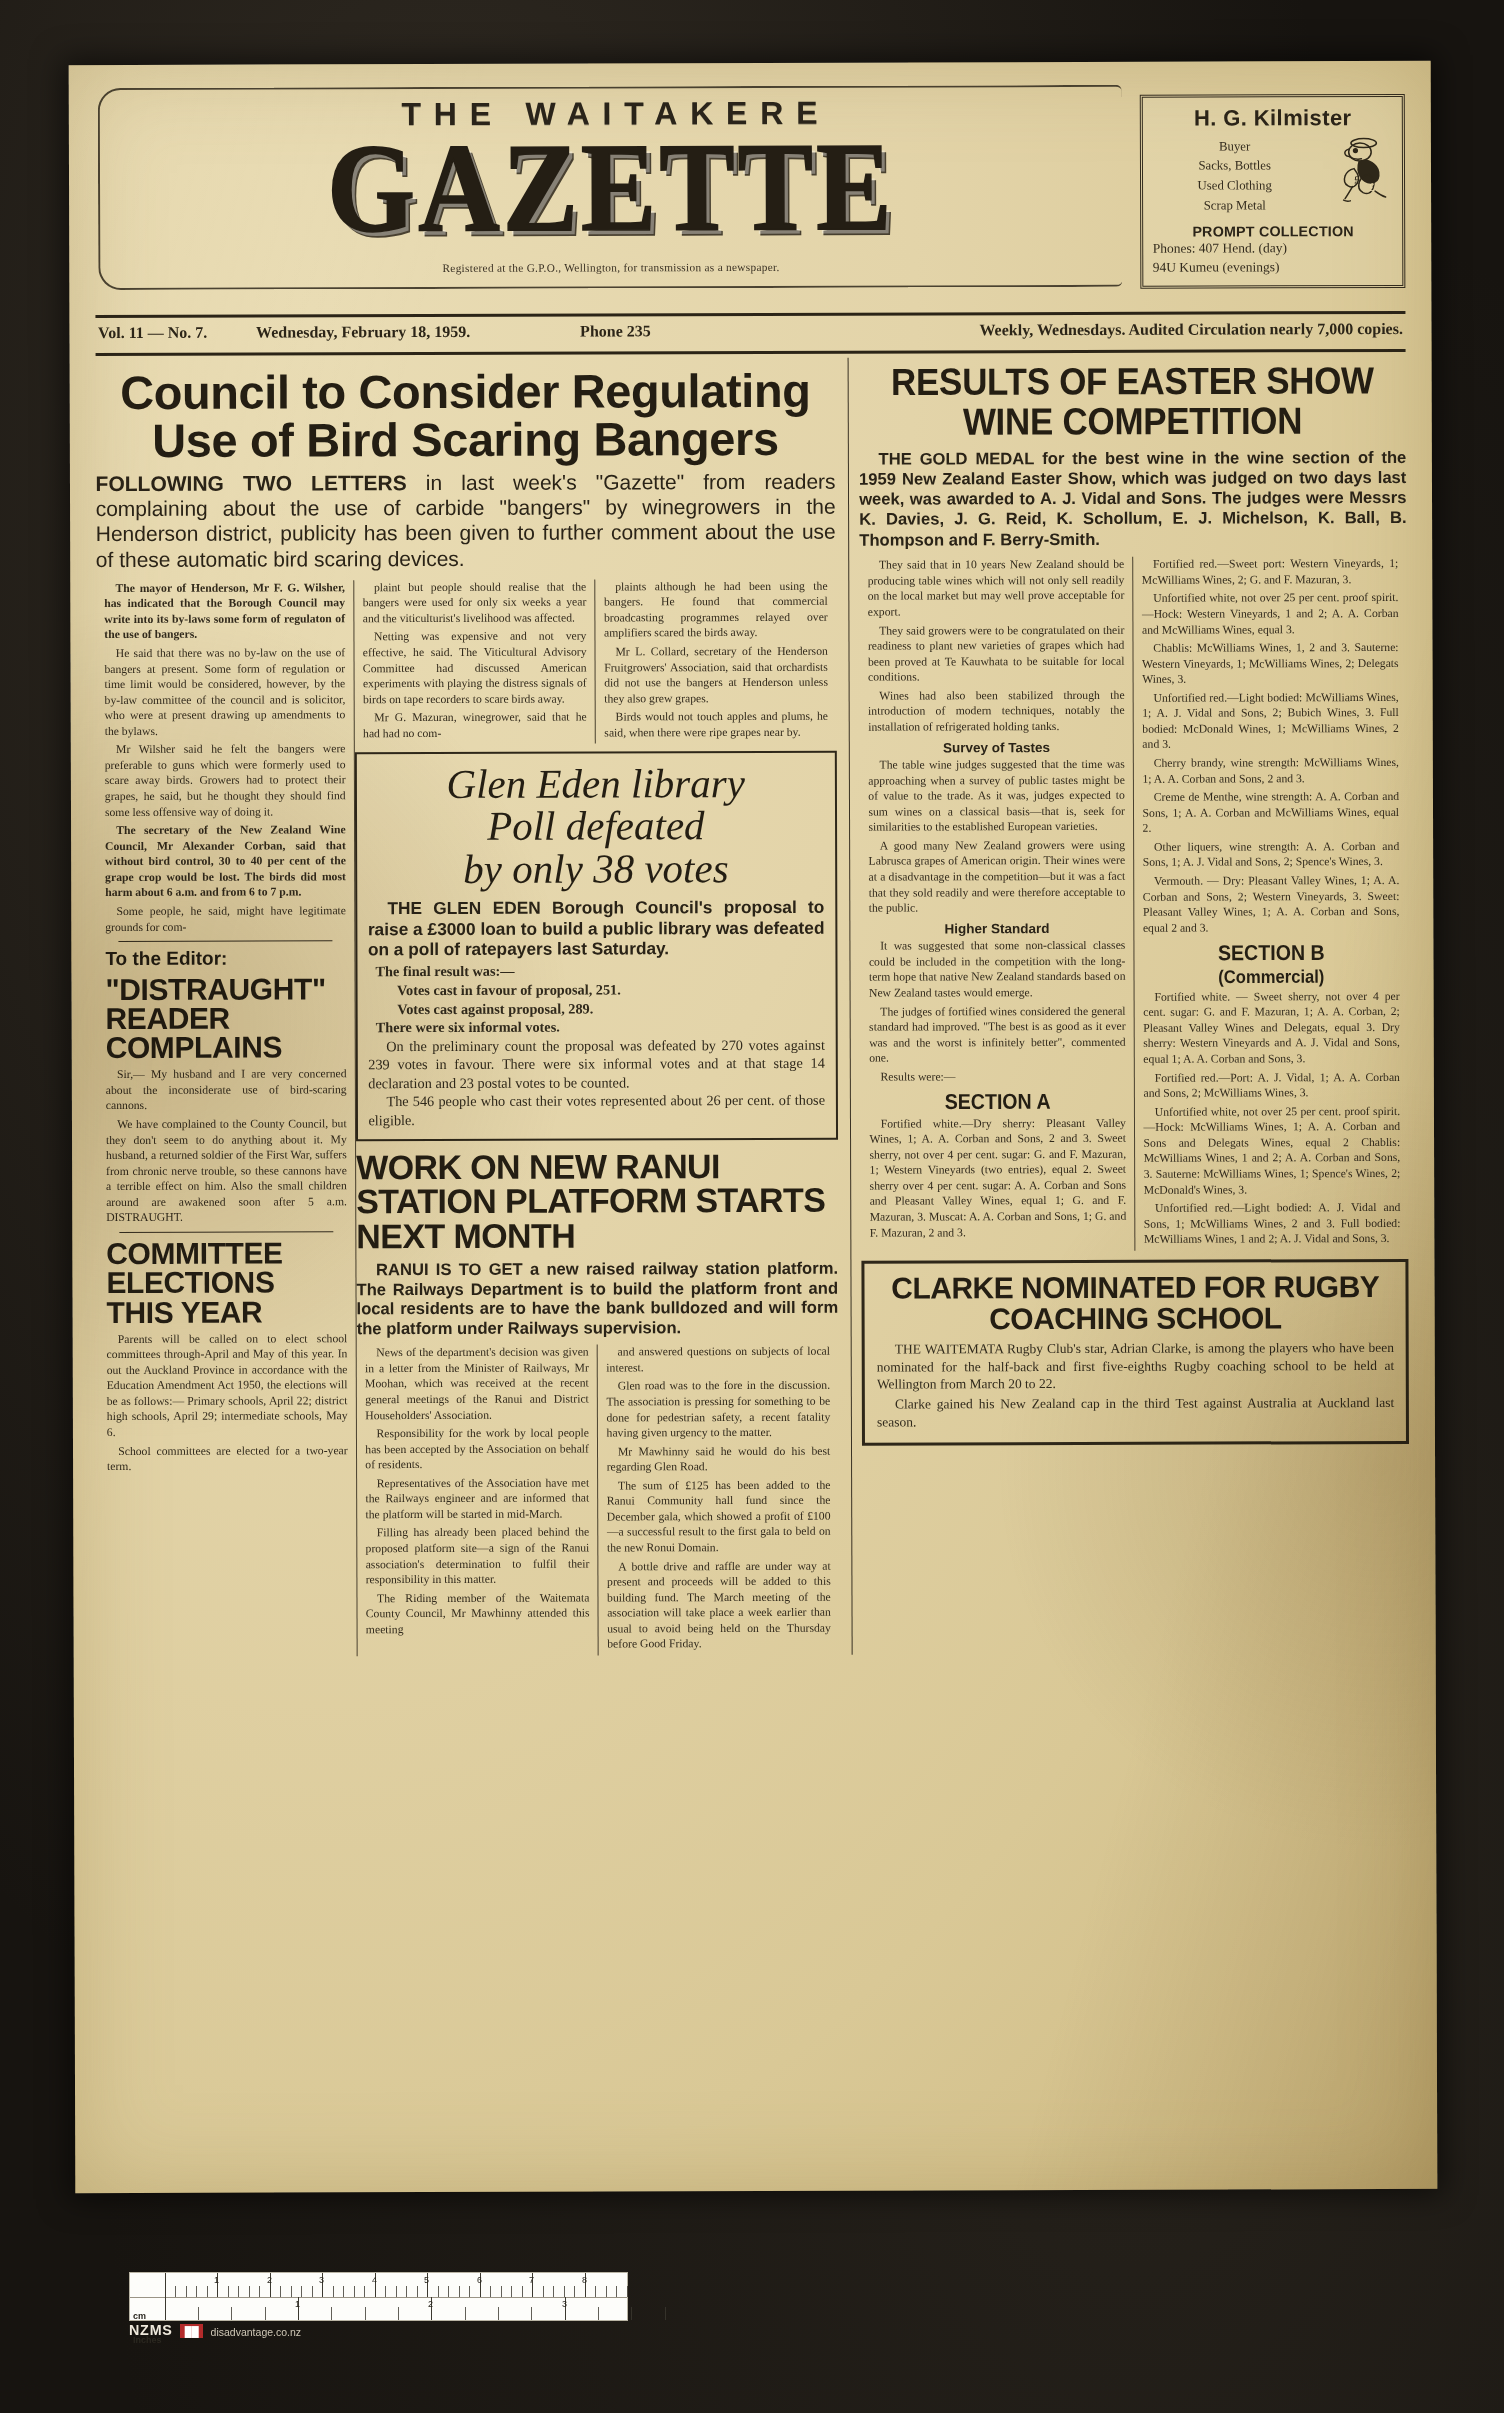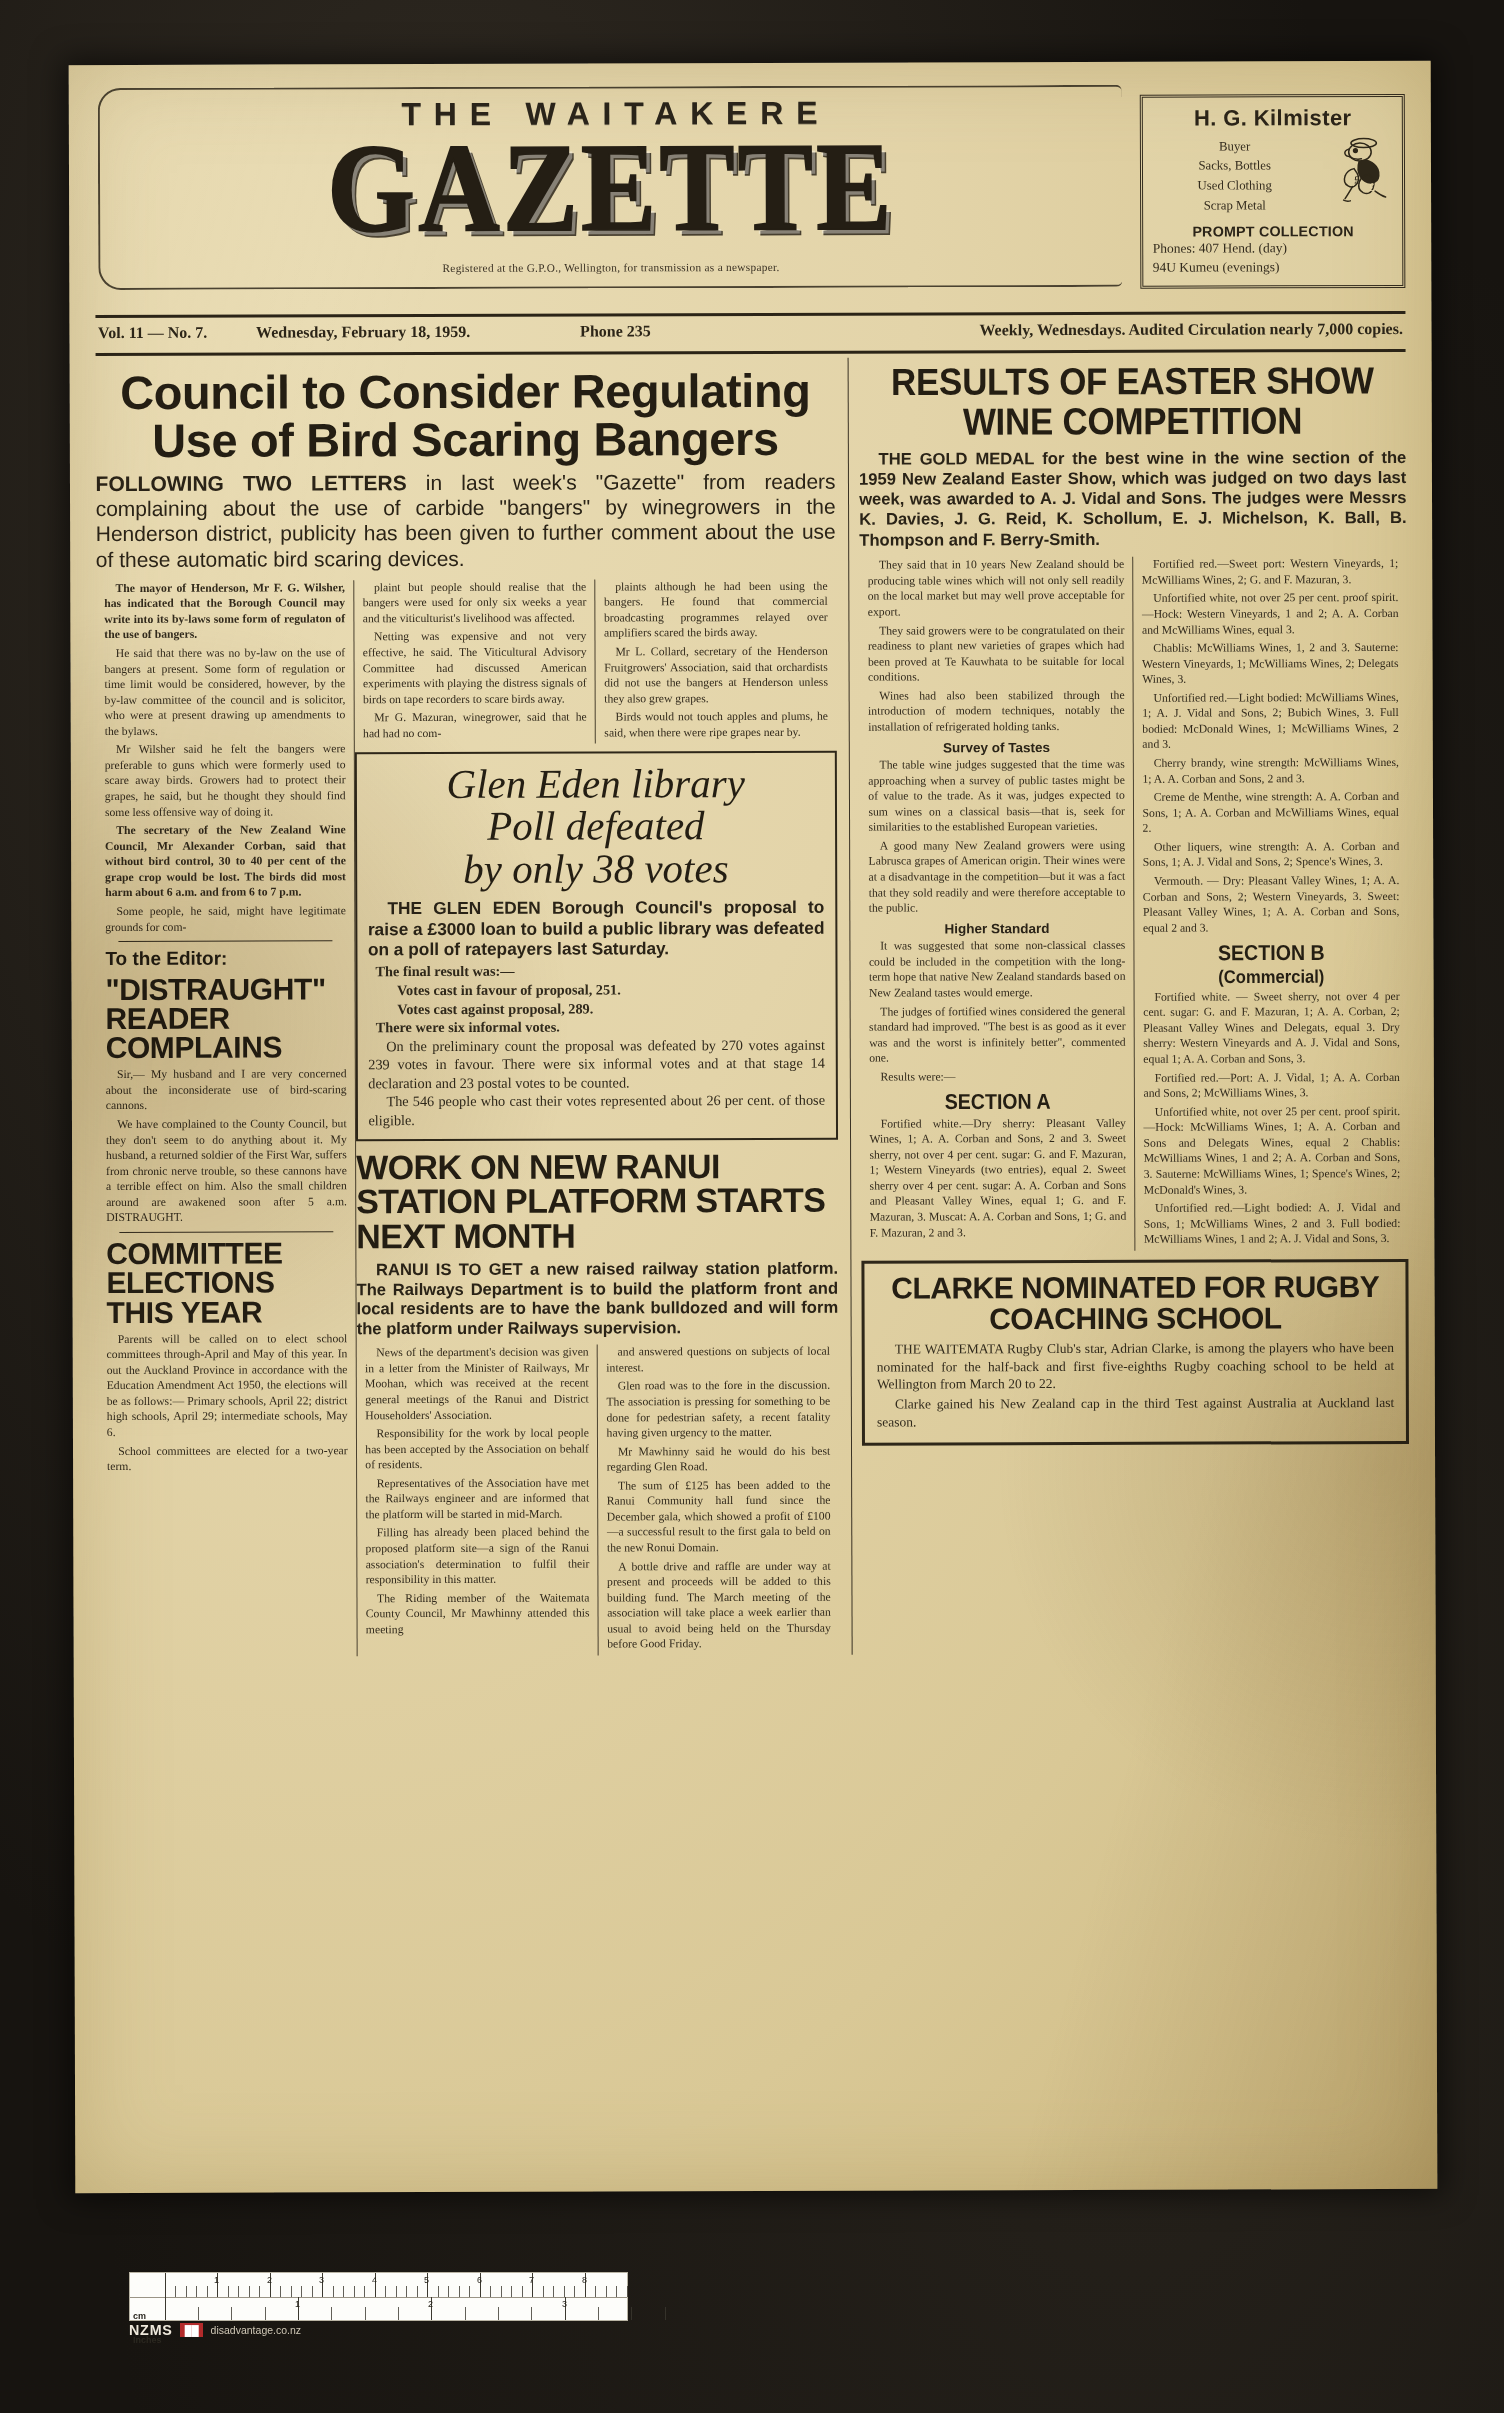--- a/index.html
+++ b/index.html
@@ -191,21 +191,21 @@
   p.ck{font-size:13.5px;line-height:1.3;text-align:justify;margin:0 0 2.3px 0;color:#312a1c;text-indent:18px;font-family:"Liberation Serif",serif;}
 
   
   .scalebar{position:absolute;left:129px;top:2272px;width:497px;height:72px;}
   .ruler{position:absolute;left:0;top:0;width:497px;height:47px;background:#fdfdfa;border:0.8px solid #b9b4a4;}
   .ruler .tickrow{position:absolute;left:0;right:0;height:50%;}
   .ruler .tickrow.top{top:0;border-bottom:0.8px solid #9a9486;}
   .ruler .tick{position:absolute;top:0;bottom:0;border-left:0.8px solid #3b382f;}
   .ruler .lbl{position:absolute;font-family:"Liberation Sans",sans-serif;font-size:9px;color:#2b2820;}
   .ruler .unit{position:absolute;left:3px;font-family:"Liberation Sans",sans-serif;font-size:9px;font-weight:700;color:#2b2820;margin-top:32px;}
-  .scale-foot{position:absolute;left:0;top:50px;display:flex;align-items:center;gap:7.5px;}
+  .scale-foot{position:absolute;left:0;top:50px;display:flex;align-items:flex-end;gap:7.5px;}
   .nzms{font-family:"Liberation Sans",sans-serif;font-weight:700;font-size:14.3px;color:#efe9dc;letter-spacing:0.8px;}
   .nzms-badge{background:#b32b2b;color:#fff;font-family:"Liberation Sans",sans-serif;font-weight:700;font-size:9.8px;padding:1.5px 4.5px;}
   .nzms-url{font-family:"Liberation Sans",sans-serif;font-size:10.5px;color:#cfc7b6;}
 
   
   .fig-svg{display:block;}
 </style>
 </head>
 <body>
 

